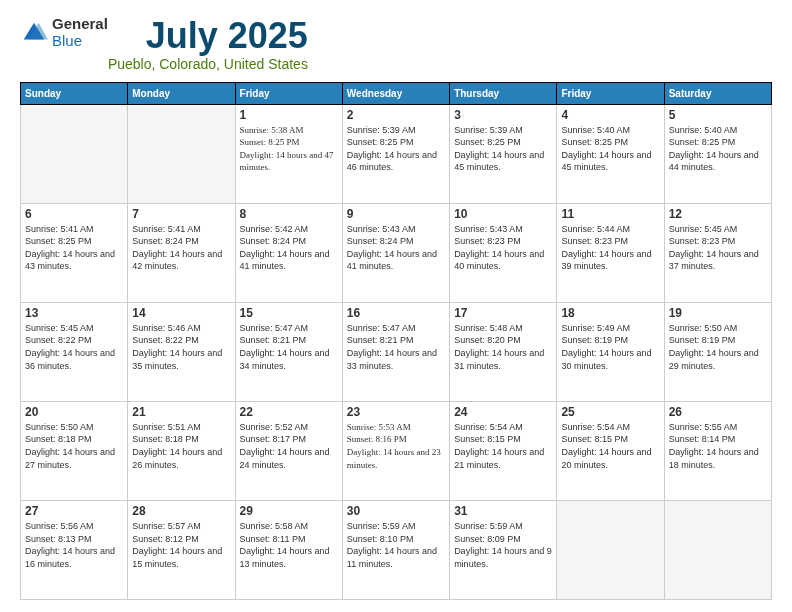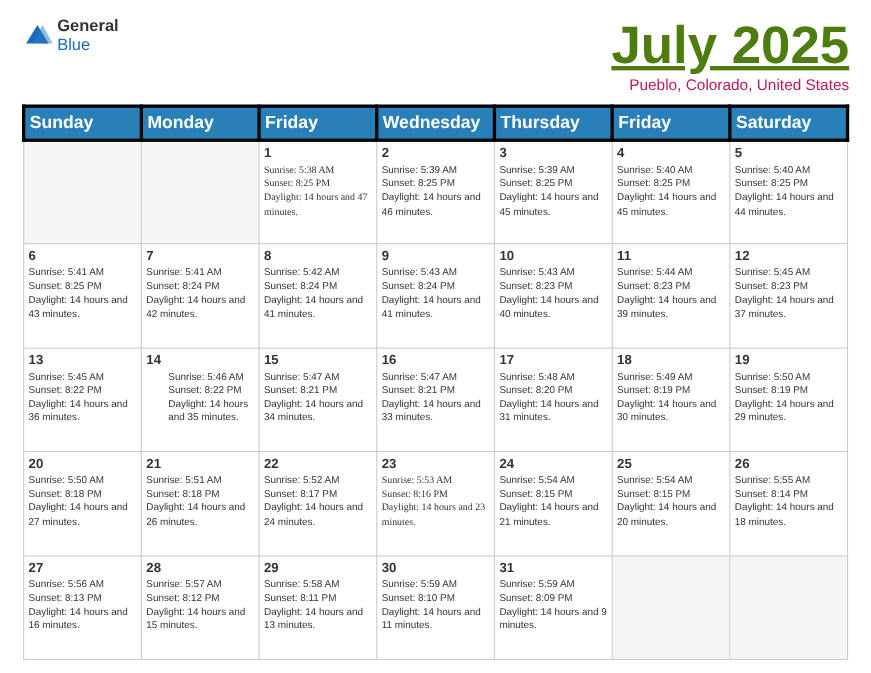--- a/index.html
+++ b/index.html
@@ -12,24 +12,23 @@
     }
     .page {
       width: 792px;
       height: 612px;
       padding: 16px 20px 12px 20px;
       display: flex;
       flex-direction: column;
     }
     .header {
       display: flex;
-      justify-content: space-between;
+      justify-content: flex-start;
       align-items: flex-start;
       margin-bottom: 10px;
-      gap: 44px;
     }
     .logo {
       display: flex;
       align-items: center;
       gap: 4px;
     }
     .logo-text {
       display: flex;
       flex-direction: column;
       line-height: 1.1;
@@ -45,45 +44,44 @@
       color: #1a6bbf;
     }
     .logo-icon {
       width: 28px;
       height: 28px;
     }
     .title-block {
       text-align: right;
     }
     .main-title {
-      font-size: 48px;
+      font-size: 36px;
       font-weight: bold;
-      color: #4d7c0f;
+      color: #0c4a6e;
       line-height: 1.1;
-      text-decoration: underline;
     }
     .subtitle {
       font-size: 14px;
-      color: #be185d;
+      color: #4d7c0f;
     }
     .calendar {
       flex: 1;
       border: 1px solid #ccc;
       border-collapse: collapse;
       width: 100%;
       table-layout: fixed;
     }
     .calendar th {
       background-color: #2980b9;
       color: #fff;
-      font-size: 16px;
+      font-size: 10px;
       font-weight: bold;
       padding: 5px 4px;
       text-align: left;
-      border: 3px solid #000000;
+      border: 1px solid #000000;
     }
     .calendar td {
       border: 1px solid #ccc;
       vertical-align: top;
       padding: 3px 4px;
       font-size: 9.5px;
       color: #333;
       background: #fff;
       height: 80px;
     }
@@ -219,21 +217,21 @@
         </tr>
         <tr class="week-row">
           <td>
             <div class="day-number">13</div>
             <div class="day-detail" style="white-space: pre-line;">Sunrise: 5:45 AM
 Sunset: 8:22 PM
 Daylight: 14 hours and 36 minutes.</div>
           </td>
           <td>
             <div class="day-number">14</div>
-            <div class="day-detail" style="white-space: pre-line; margin-left: 20px;">Sunrise: 5:46 AM
+            <div class="day-detail" style="white-space: pre-line;">Sunrise: 5:46 AM
 Sunset: 8:22 PM
 Daylight: 14 hours and 35 minutes.</div>
           </td>
           <td>
             <div class="day-number">15</div>
             <div class="day-detail" style="white-space: pre-line;">Sunrise: 5:47 AM
 Sunset: 8:21 PM
 Daylight: 14 hours and 34 minutes.</div>
           </td>
           <td>

